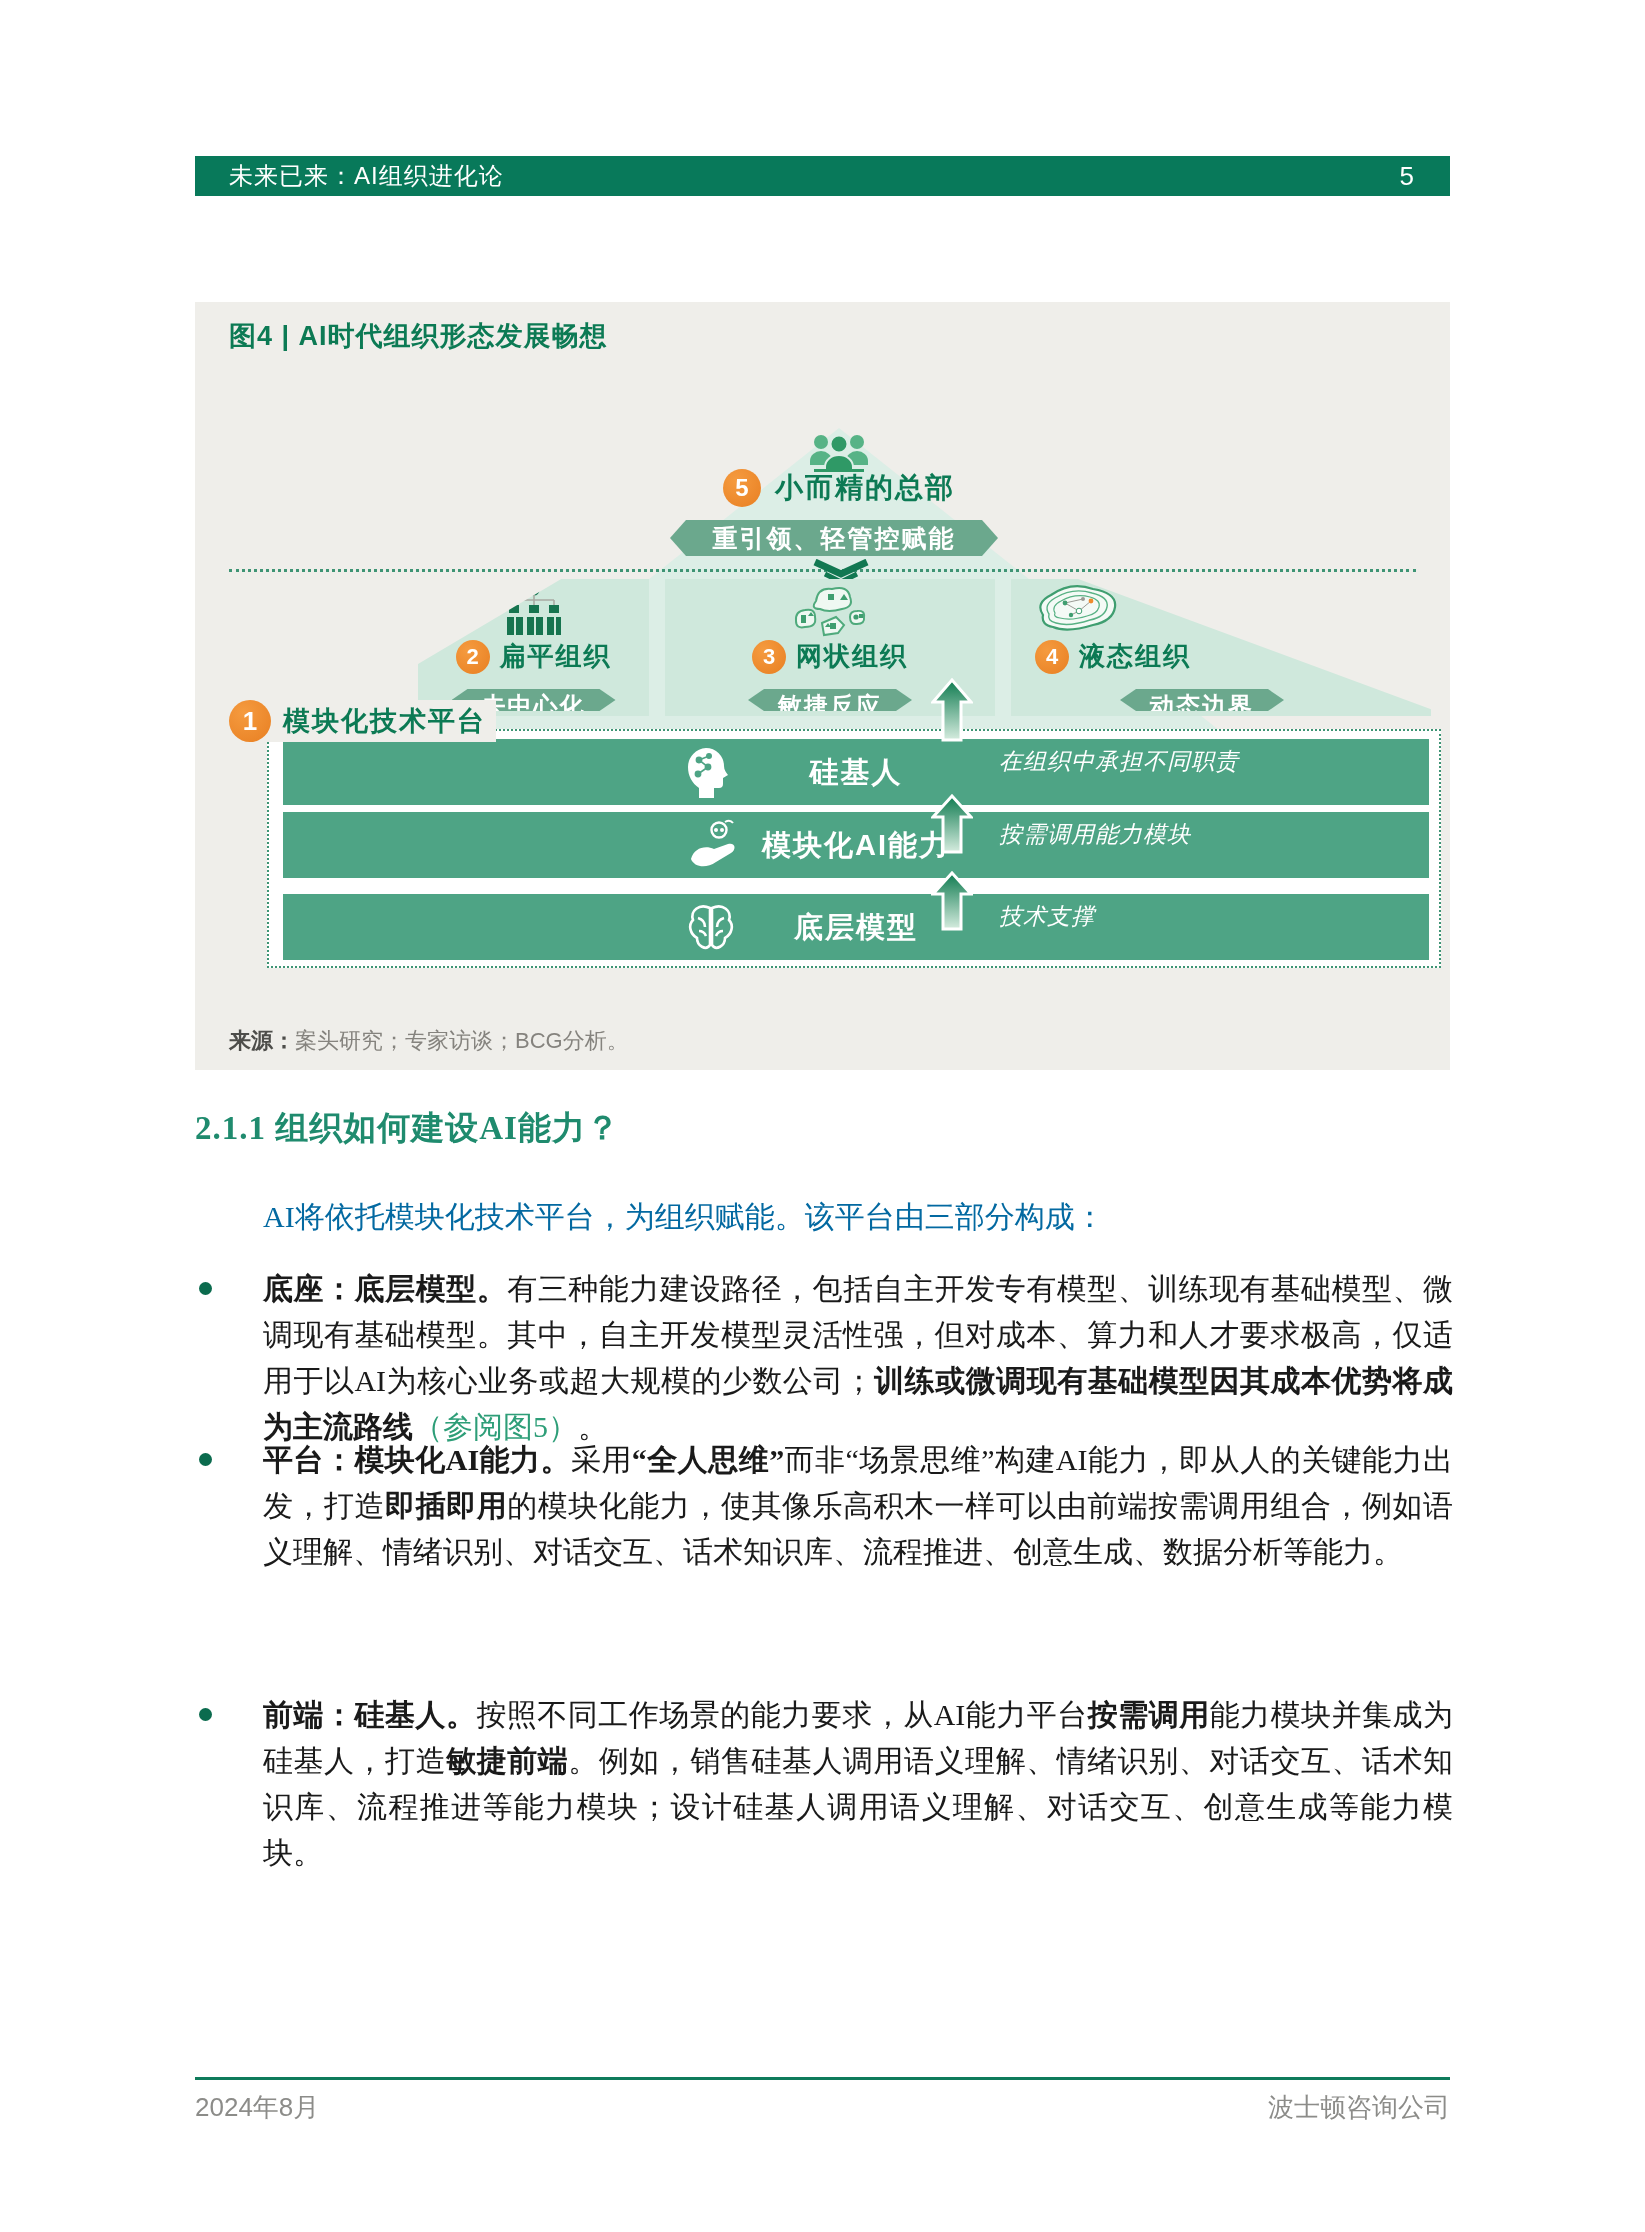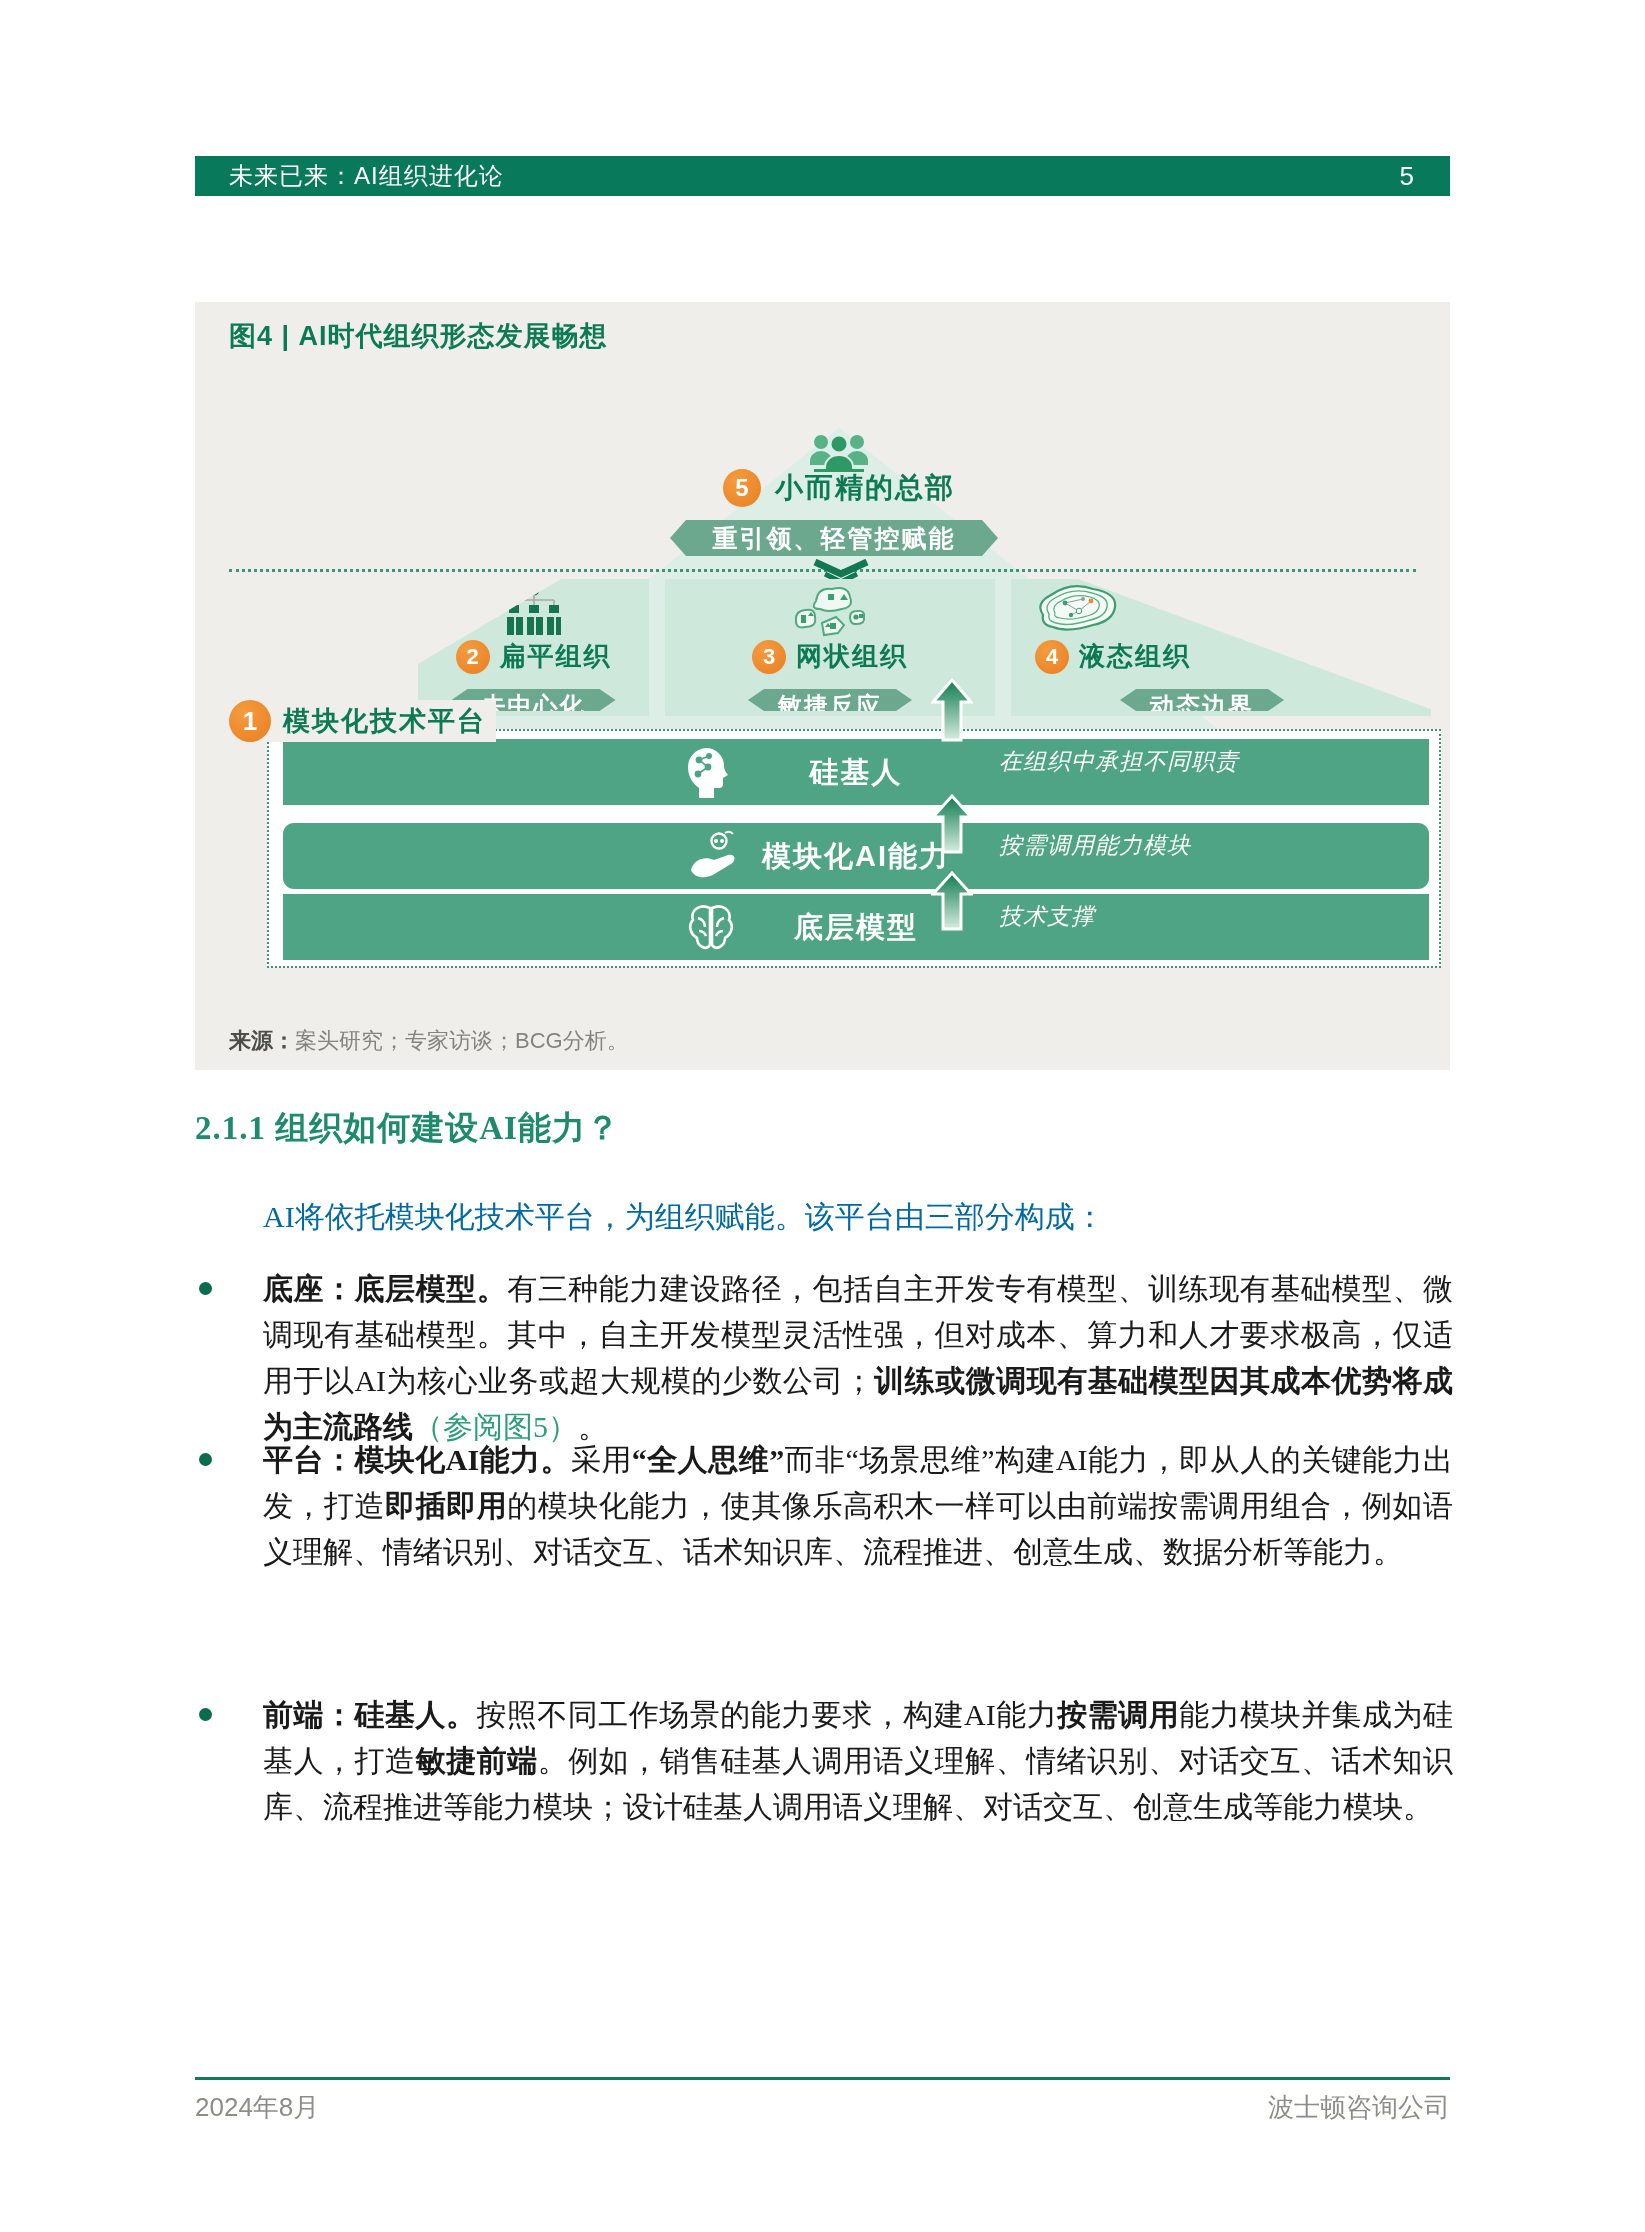--- a/index.html
+++ b/index.html
@@ -56,21 +56,21 @@
   #box-liquid .ribbon{left:109px;transform:none;}
 
   #platform-row{left:34px;top:398px;display:flex;align-items:center;gap:12px;z-index:5;background:var(--fig-bg);padding-right:10px;}
   #platform-row .numball{width:42px;height:42px;font-size:26px;}
   #platform-row .org-title{font-size:27px;}
 
   #dashed-rect{left:72px;top:427px;width:1174px;height:239px;background:#fff;
     border:2px dotted var(--dot-green);z-index:2;}
 
   .layer-bar{position:absolute;left:88px;width:1146px;height:66px;background:var(--bar-green);z-index:3;padding-left:47px;}
-  #layer-1{top:437px;} #layer-2{top:521px;border-radius:11px;} #layer-3{top:592px;}
+  #layer-1{top:437px;} #layer-2{top:510px;} #layer-3{top:592px;}
   .layer-bar .licon{position:absolute;left:402px;top:50%;transform:translateY(-50%);}
   .layer-bar .llabel{position:absolute;left:0;right:0;text-align:center;line-height:66px;
     color:#fff;font-weight:bold;font-size:29px;letter-spacing:2px;}
   .layer-bar .lnote{position:absolute;left:716px;top:7px;color:#fff;font-style:italic;font-size:23px;letter-spacing:1px;}
 
   .uparrow{position:absolute;left:736px;width:42px;z-index:6;}
   #arrow-a{top:376px;height:64px;} #arrow-b{top:492px;height:60px;} #arrow-c{top:569px;height:60px;}
 
   #fig-source{left:34px;top:724px;font-size:22px;color:#85837E;}
   #fig-source .src-label{color:#4D4D4A;font-weight:bold;}
@@ -310,19 +310,19 @@
 <div class="abs bullet" id="bullet-1">
   <span class="marker">
       <i></i>
     </span>
   <div class="btext serif"><span class="b">平台：模块化AI能力。</span><span>采用</span><span class="b">“全人思维”</span><span>而非“场景思维”构建AI能力，即从人的关键能力出发，打造</span><span class="b">即插即用</span><span>的模块化能力，使其像乐高积木一样可以由前端按需调用组合，例如语义理解、情绪识别、对话交互、话术知识库、流程推进、创意生成、数据分析等能力。</span></div>
 </div>
 <div class="abs bullet" id="bullet-2">
   <span class="marker">
       <i></i>
     </span>
-  <div class="btext serif"><span class="b">前端：硅基人。</span><span>按照不同工作场景的能力要求，构建AI能力</span><span class="b">按需调用</span><span>能力模块并集成为硅基人，打造</span><span class="b">敏捷前端</span><span>。例如，销售硅基人调用语义理解、情绪识别、对话交互、话术知识库、流程推进等能力模块；设计硅基人调用语义理解、对话交互、创意生成等能力模块。</span></div>
+  <div class="btext serif"><span class="b">前端：硅基人。</span><span>按照不同工作场景的能力要求，从AI能力平台</span><span class="b">按需调用</span><span>能力模块并集成为硅基人，打造</span><span class="b">敏捷前端</span><span>。例如，销售硅基人调用语义理解、情绪识别、对话交互、话术知识库、流程推进等能力模块；设计硅基人调用语义理解、对话交互、创意生成等能力模块。</span></div>
 </div>
 
 <div class="abs" id="footer-line"></div>
 <div class="abs" id="footer-date">2024年8月</div>
 <div class="abs" id="footer-company">波士顿咨询公司</div>
 
 
 </body></html>

